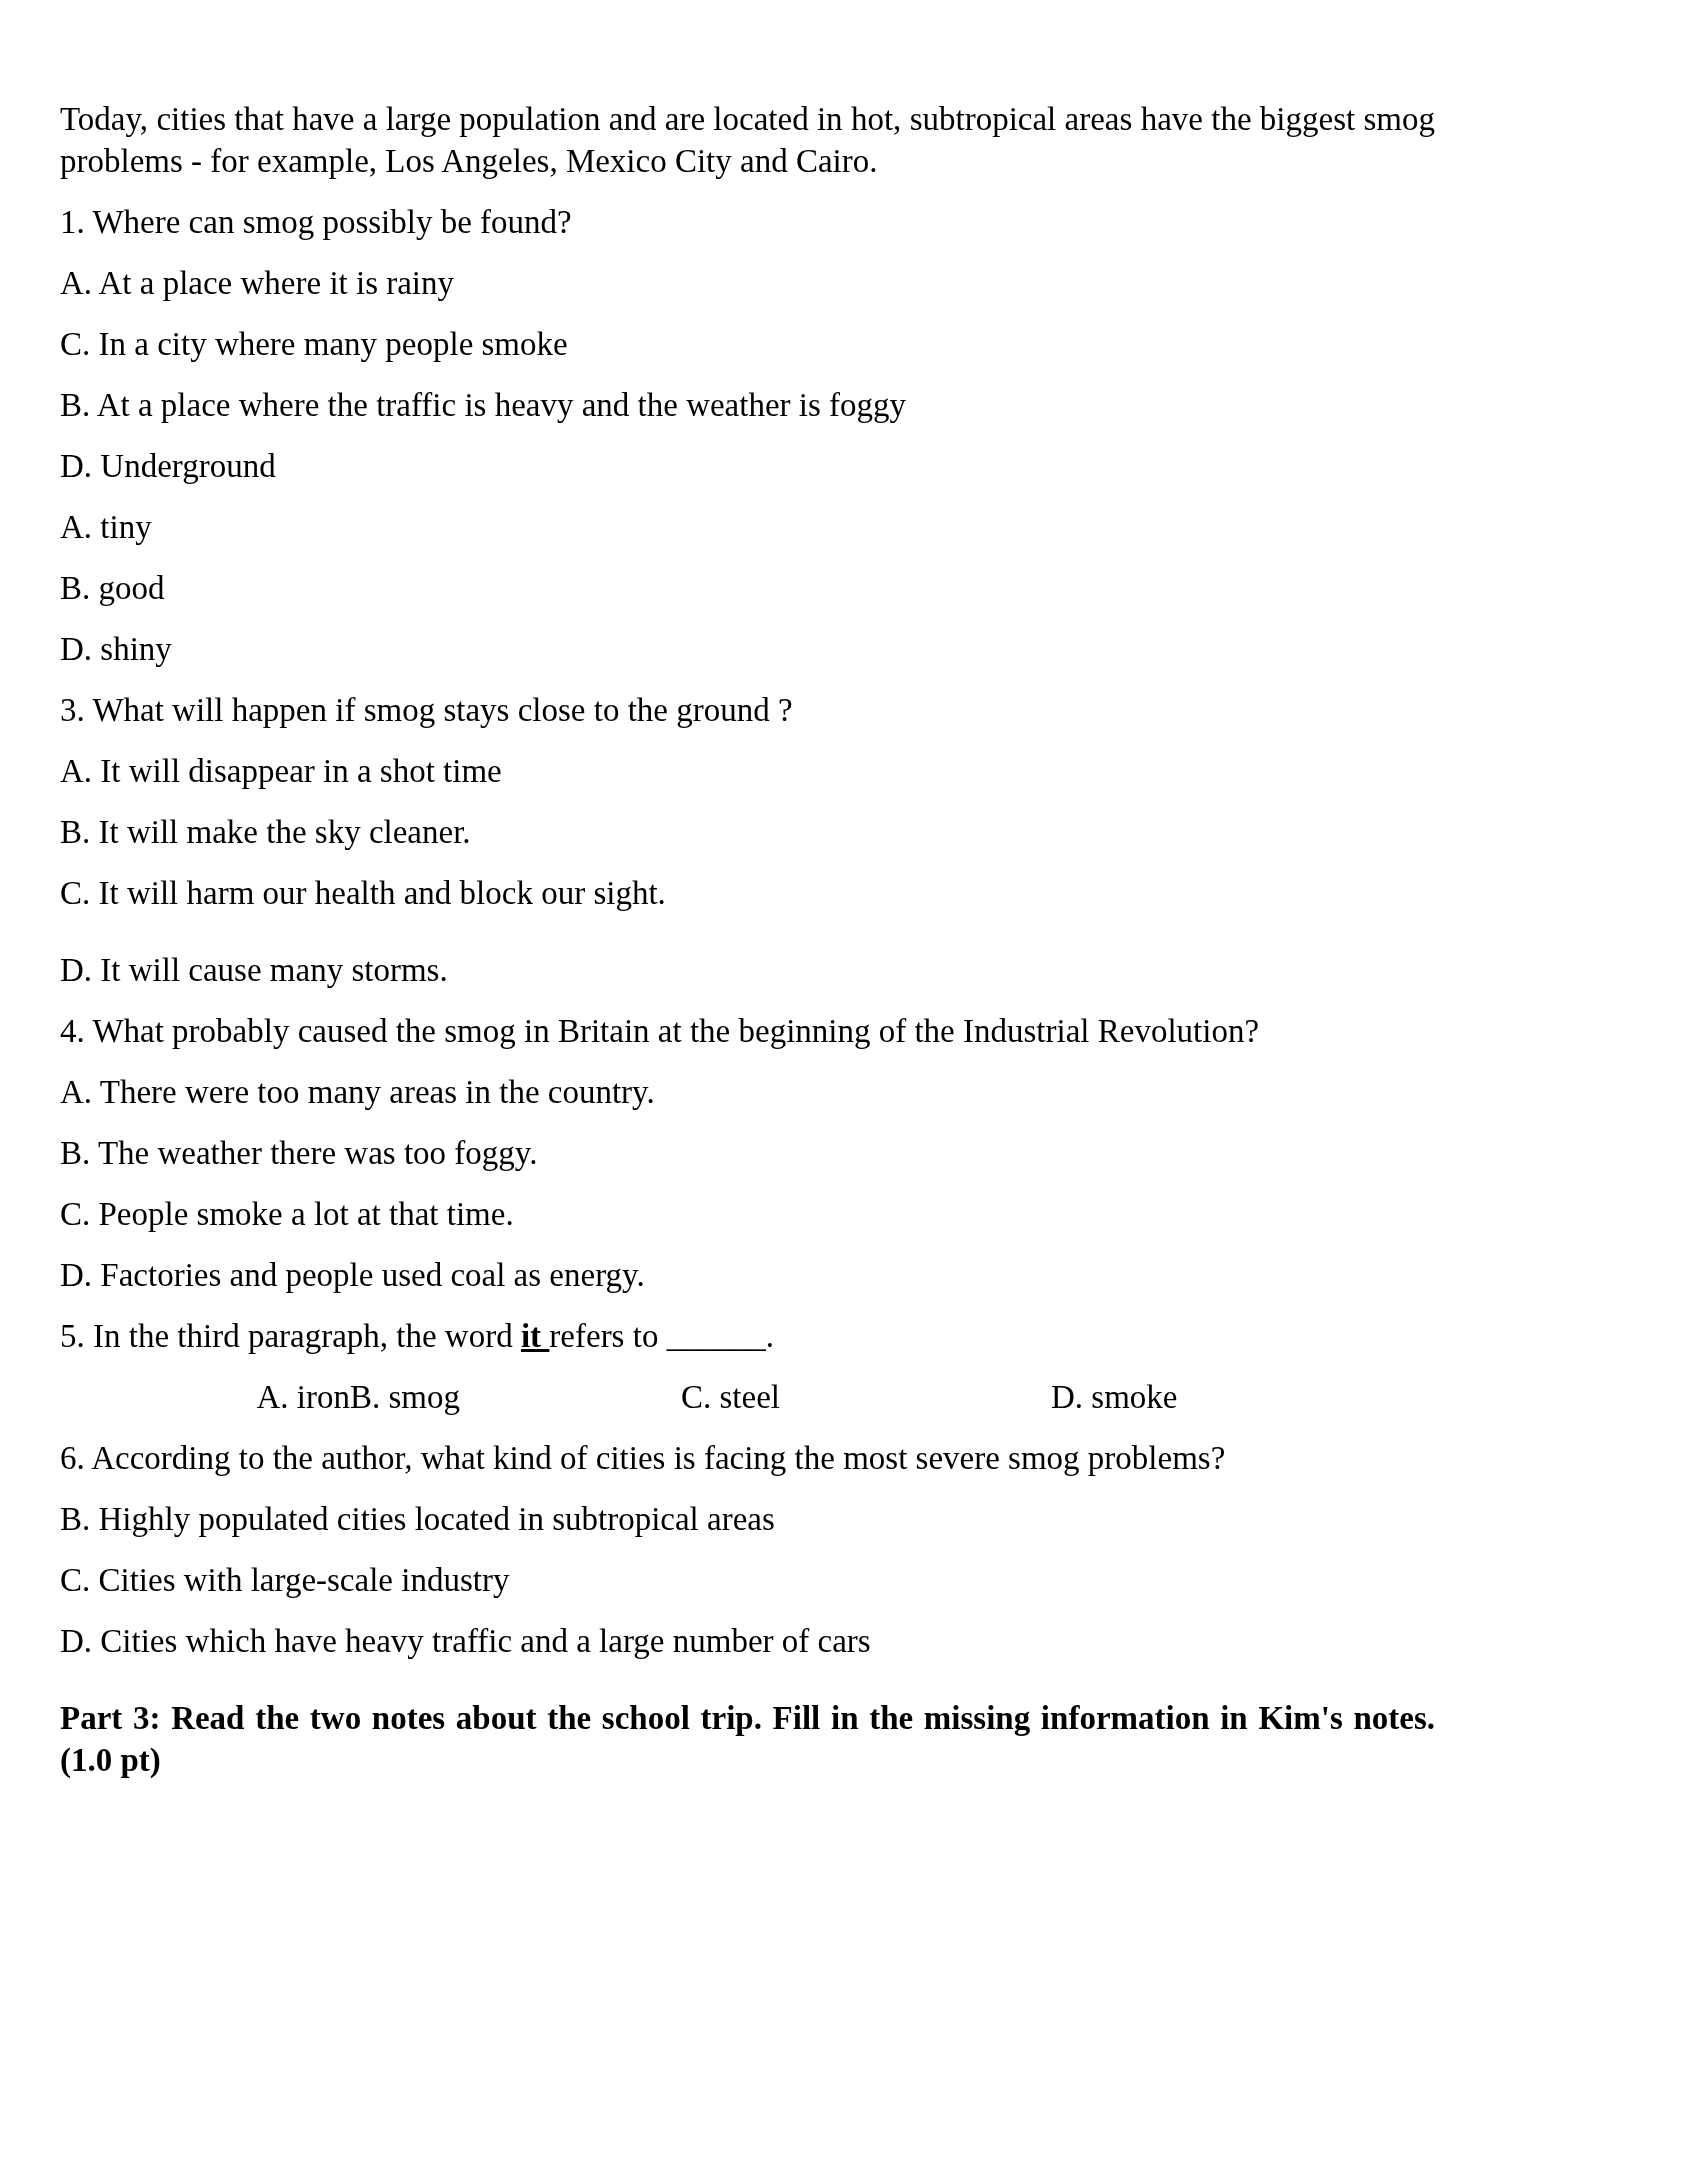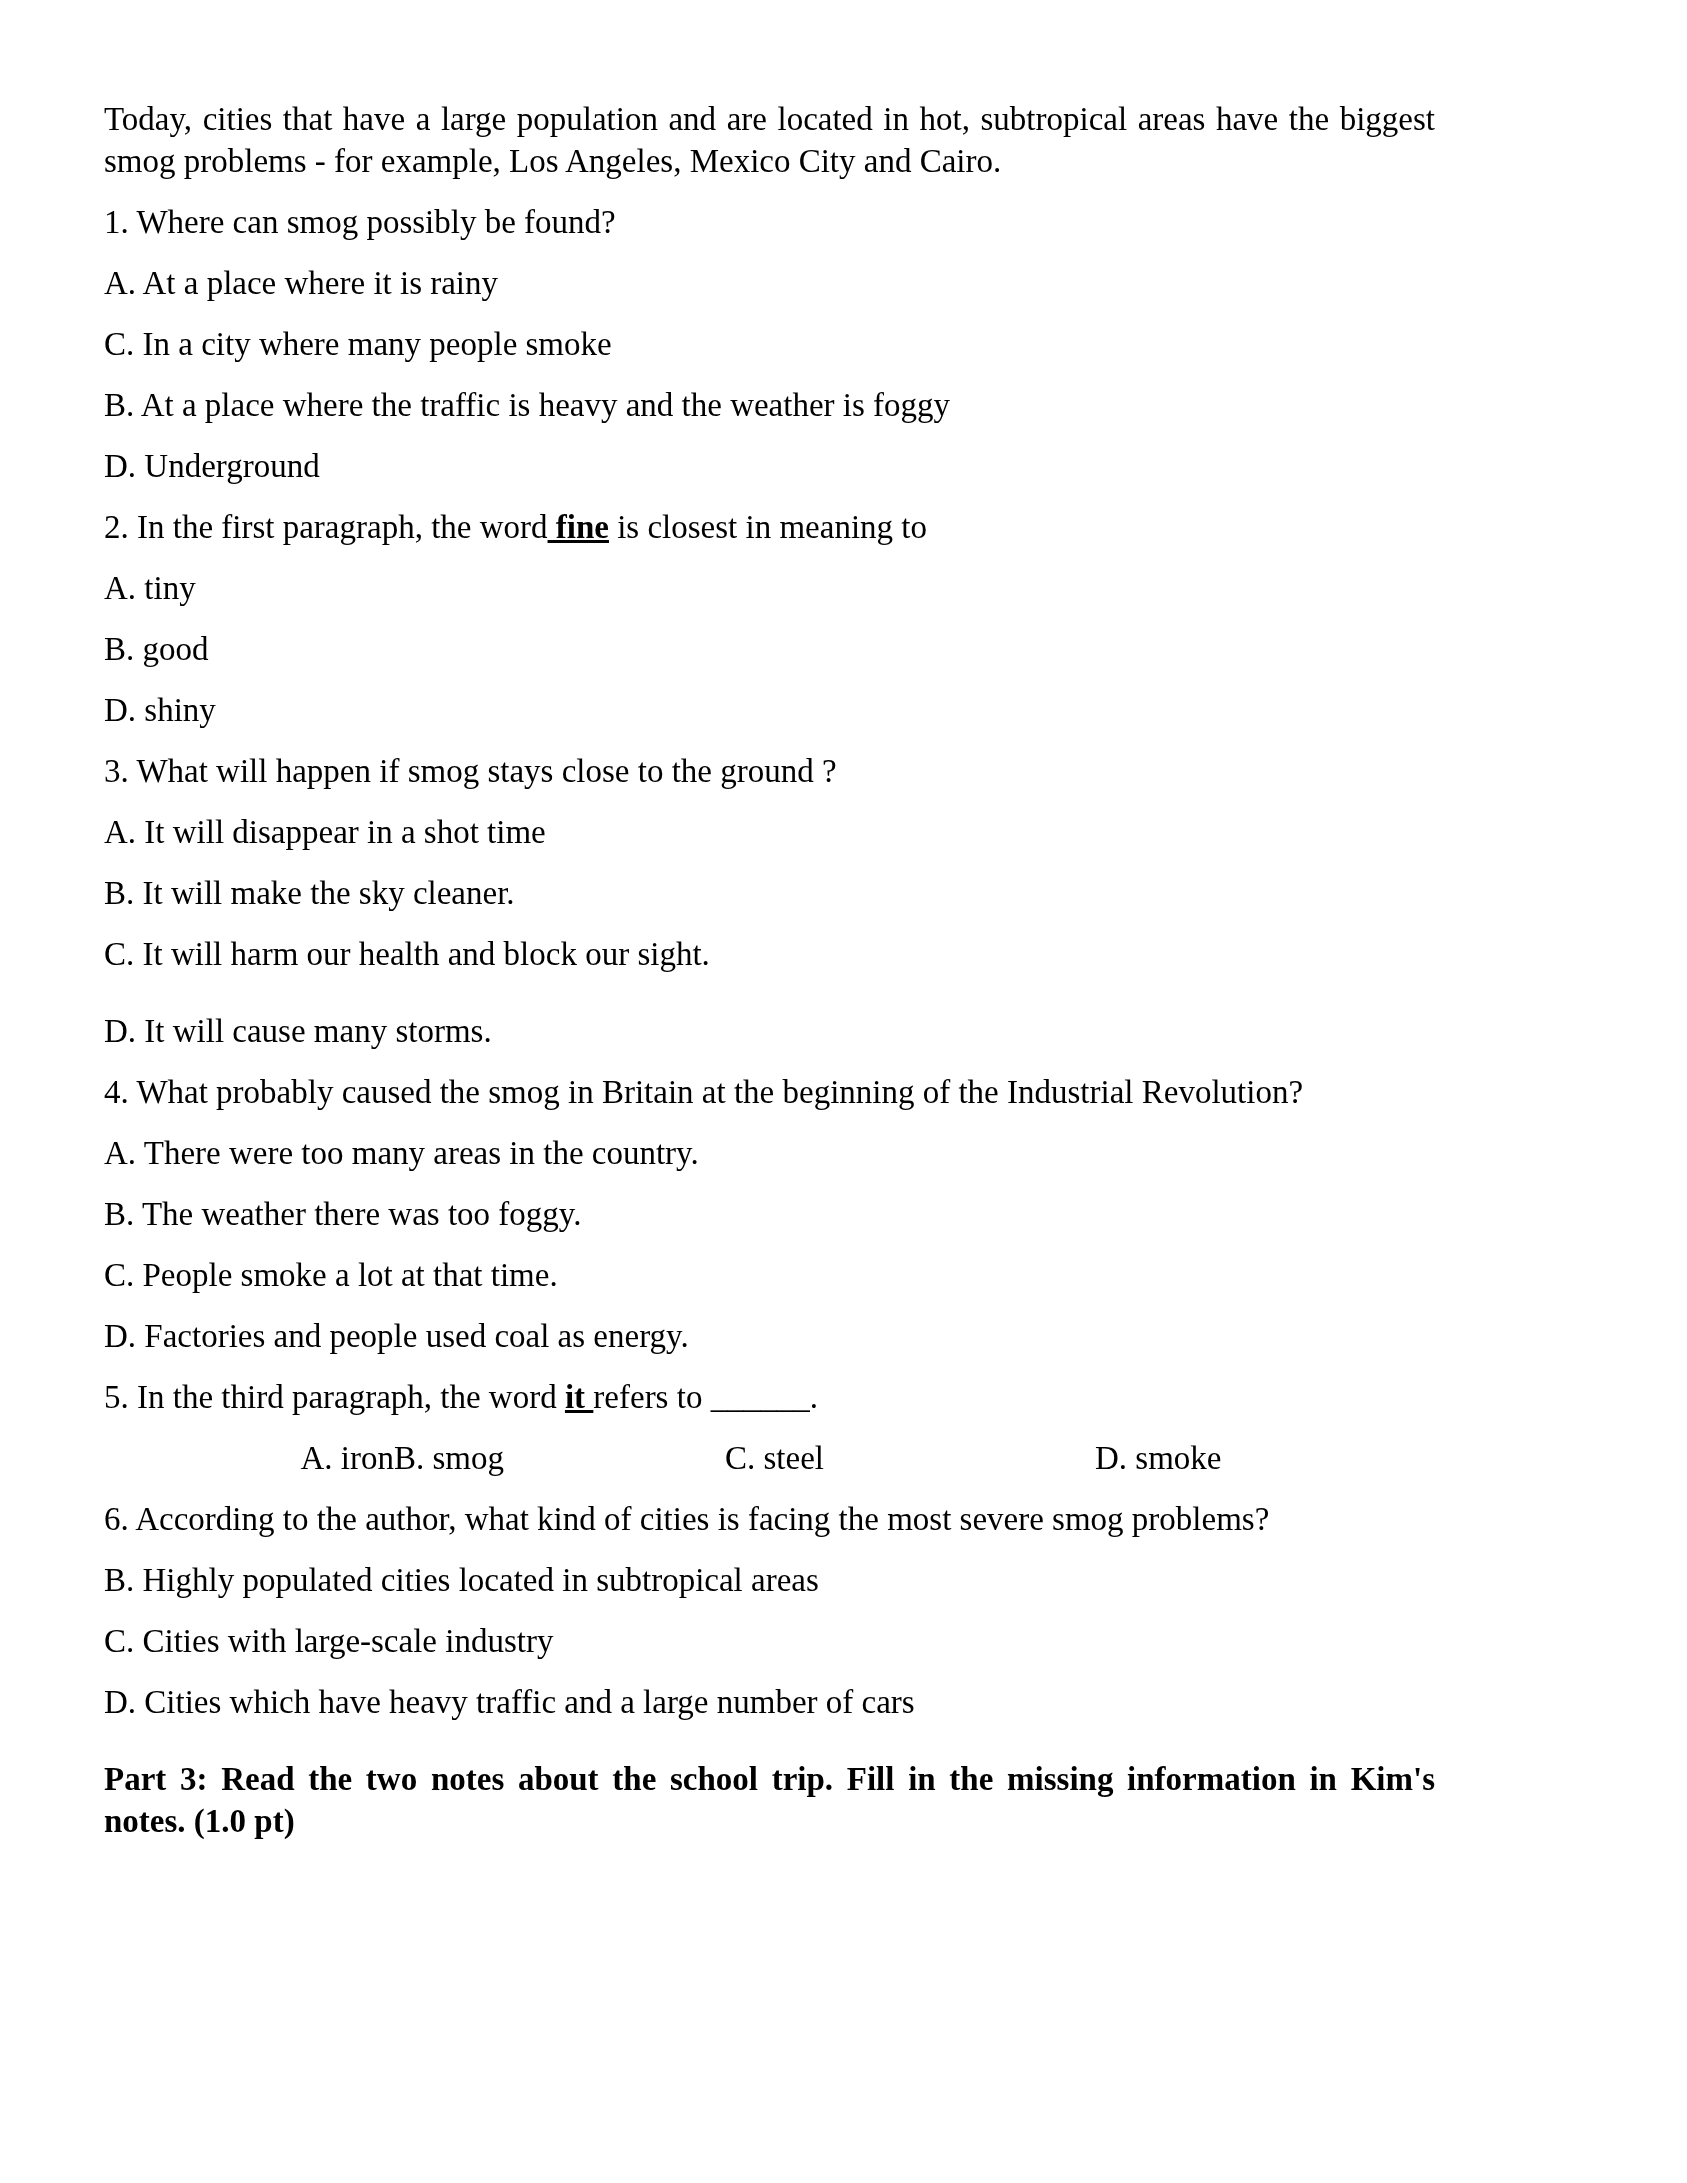--- a/index.html
+++ b/index.html
@@ -10,21 +10,21 @@
     font-family: "Liberation Serif", serif;
     color: #000000;
     position: relative;
     overflow: hidden;
   }
   .page {
     position: absolute;
     top: 0; left: 0;
     width: 1595px;
     height: 2183px;
-    padding: 98px 160px 66px 104px;
+    padding: 98px 160px 66px 60px;
   }
   .para {
     font-size: 33px;
     line-height: 42px;
     margin-bottom: 19px;
     text-align: left;
   }
   .intro { text-align: justify; }
   .kw {
     font-weight: bold;
@@ -49,21 +49,20 @@
 <div class="page">
 
   <p class="para intro">Today, cities that have a large population and are located in hot, subtropical areas have the biggest smog problems - for example, Los Angeles, Mexico City and Cairo.</p>
 
   <p class="para">1. Where can smog possibly be found?</p>
   <p class="para">A. At a place where it is rainy</p>
   <p class="para">C. In a city where many people smoke</p>
   <p class="para">B. At a place where the traffic is heavy and the weather is foggy</p>
   <p class="para">D. Underground</p>
 
-  <p class="para"><span class="seg">2. In the first paragraph, the word</span><span class="kw"> fine</span><span class="seg"> is closest in meaning to</span></p>
   <p class="para">A. tiny</p>
   <p class="para">B. good</p>
   <p class="para">D. shiny</p>
 
   <p class="para">3. What will happen if smog stays close to the ground ?</p>
   <p class="para">A. It will disappear in a shot time</p>
   <p class="para">B. It will make the sky cleaner.</p>
   <p class="para">C. It will harm our health and block our sight.</p>
   <p class="para gap-top">D. It will cause many storms.</p>
 

